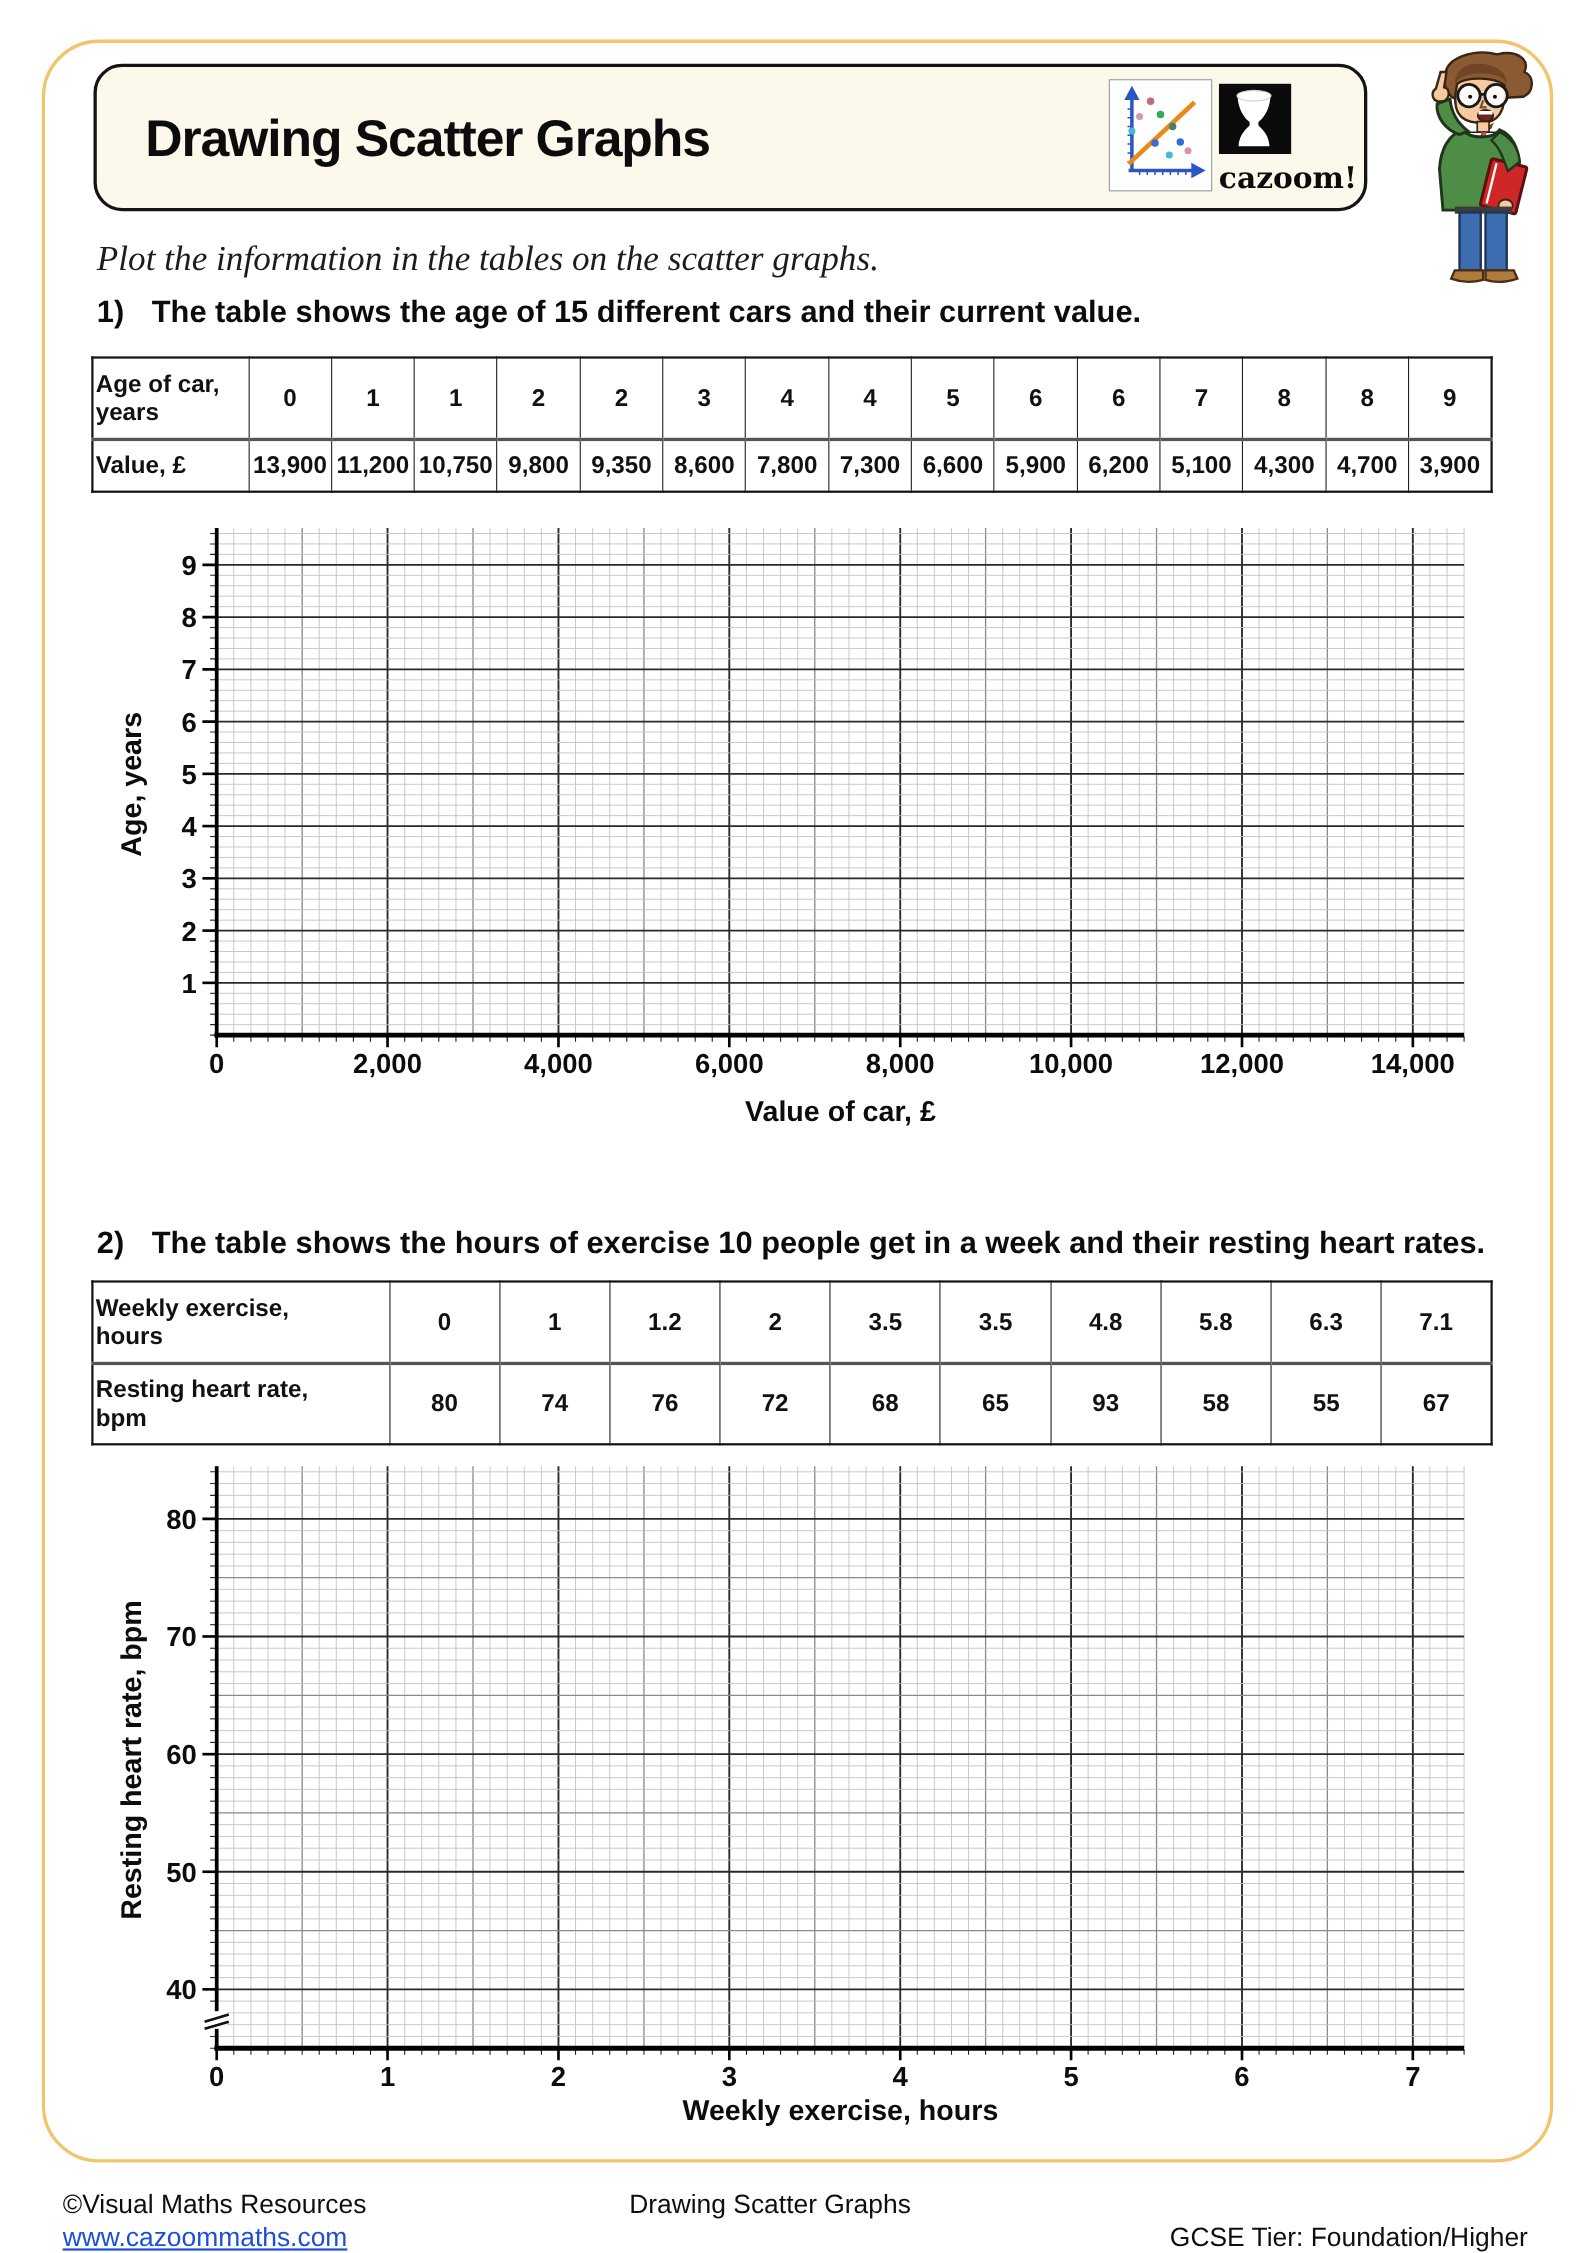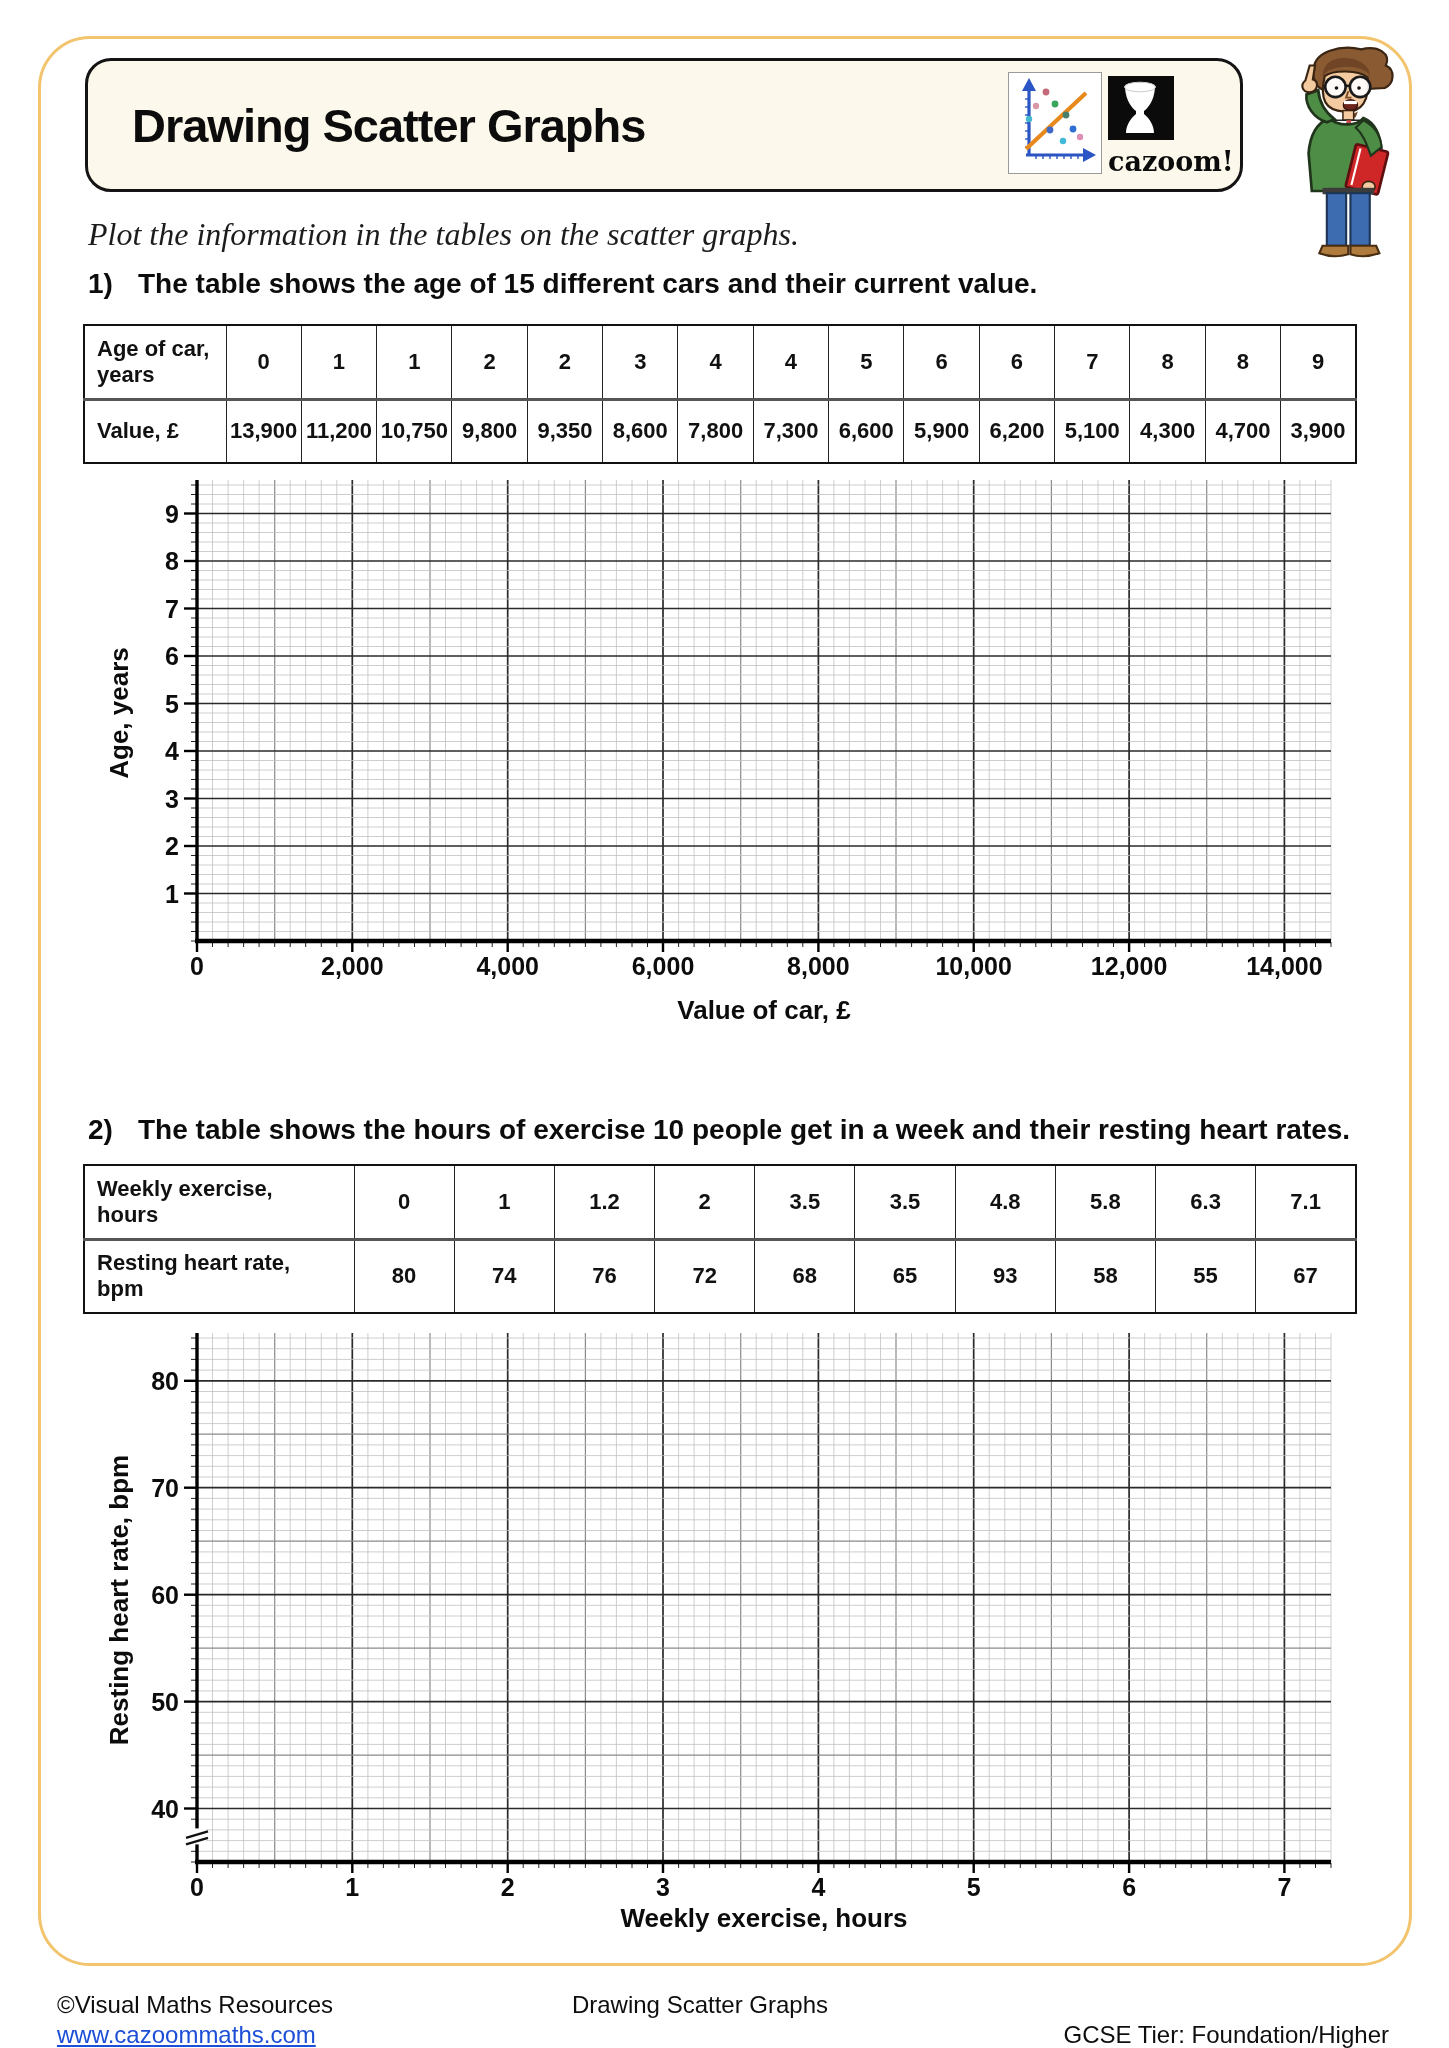--- a/index.html
+++ b/index.html
@@ -17,21 +17,21 @@
   #teacher{left:1258px;top:44px;width:172px;height:220px;z-index:5;}
   
   #instruction-text{left:88px;top:216px;font-family:"Liberation Serif",serif;font-style:italic;font-size:32px;color:#1c1c1c;}
   .question{font-size:28px;font-weight:bold;color:#0c0c0c;}
   #question-1{left:88px;top:268px;}
   #question-2{left:88px;top:1114px;}
   .qnum{display:inline-block;width:50px;}
   
   table.data-table{border-collapse:collapse;table-layout:fixed;width:1274px;background:#fff;border:2.5px solid #111;}
   table.data-table td{border:1.6px solid #222;font-weight:bold;font-size:22px;text-align:center;vertical-align:middle;padding:0;}
-  table.data-table td.rowhead{text-align:left;padding-left:12px;}
+  table.data-table td.rowhead{text-align:left;padding-left:2px;}
   table.data-table td.rowhead div{line-height:1.18;}
   #data-table-1{left:83px;top:324px;}
   #data-table-2{left:83px;top:1164px;}
   
   svg.chart{display:block;}
   #scatter-graph-1{left:50px;top:470px;}
   #scatter-graph-2{left:50px;top:1325px;}
   
   .footer-text{font-size:24px;color:#0e0e0e;line-height:30px;}
   #footer-left{left:57px;top:1990px;}
@@ -167,21 +167,21 @@
           <td style="border-bottom:3.5px solid #555;">4</td>
           <td style="border-bottom:3.5px solid #555;">4</td>
           <td style="border-bottom:3.5px solid #555;">5</td>
           <td style="border-bottom:3.5px solid #555;">6</td>
           <td style="border-bottom:3.5px solid #555;">6</td>
           <td style="border-bottom:3.5px solid #555;">7</td>
           <td style="border-bottom:3.5px solid #555;">8</td>
           <td style="border-bottom:3.5px solid #555;">8</td>
           <td style="border-bottom:3.5px solid #555;">9</td>
         </tr>
-        <tr style="height:64px">
+        <tr style="height:48px">
           <td class="rowhead" style="">
             <div style="max-width:118px">Value, £</div>
           </td>
           <td style="">13,900</td>
           <td style="">11,200</td>
           <td style="">10,750</td>
           <td style="">9,800</td>
           <td style="">9,350</td>
           <td style="">8,600</td>
           <td style="">7,800</td>

